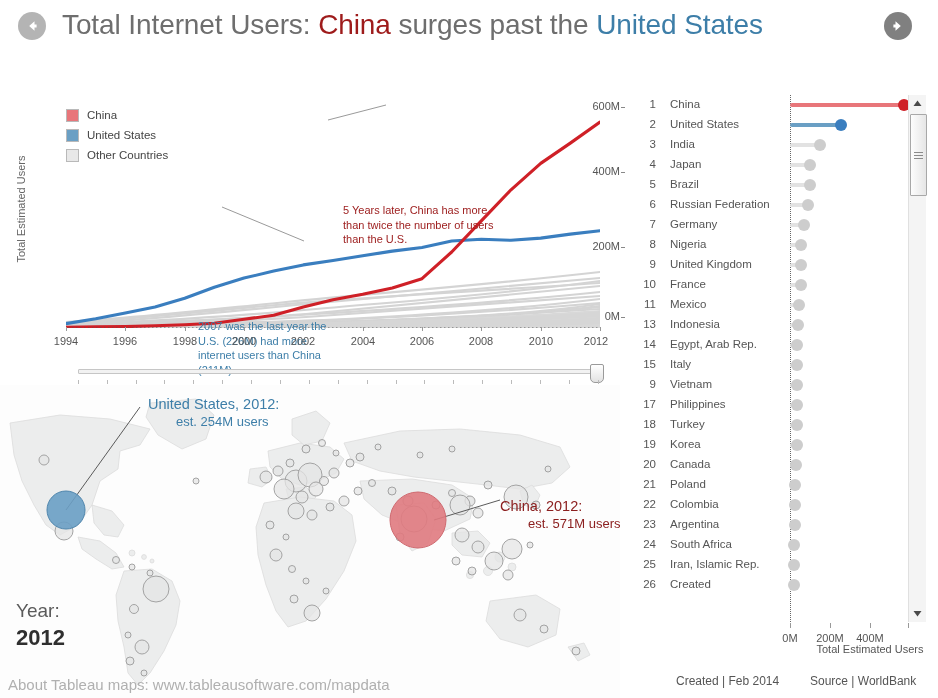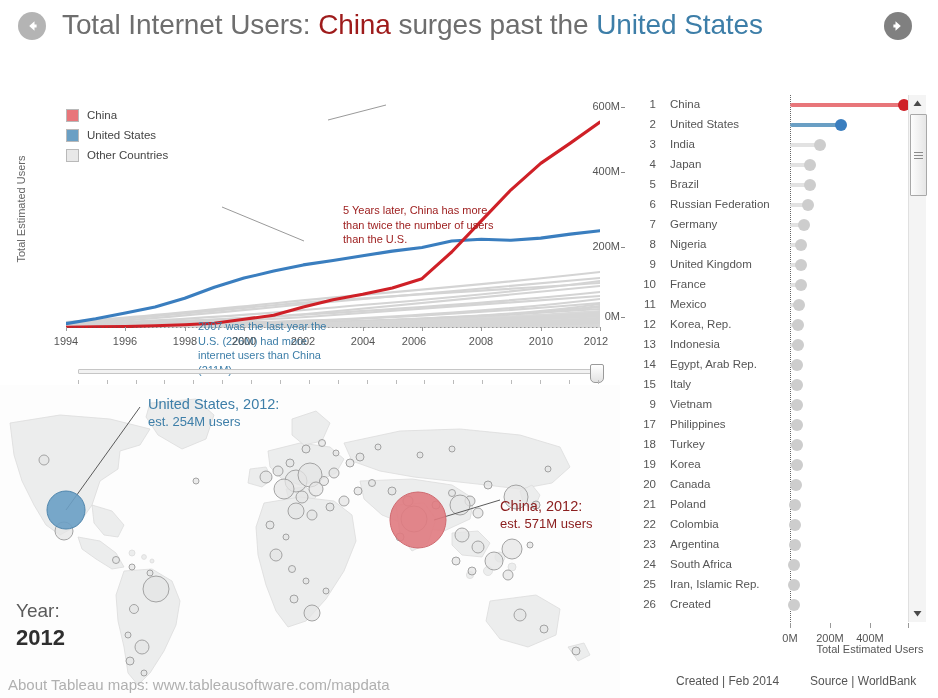--- a/index.html
+++ b/index.html
@@ -107,21 +107,21 @@
   .slider-ticks i { position: absolute; top: 0; width: 1px; height: 4px; background: #bbb; }
 
   
   .map {
     position: absolute; left: 0; top: 385px; width: 620px; height: 313px;
     background: #ffffff; overflow: hidden;
   }
   .map svg.basemap { position: absolute; left: 0; top: 0; }
   .map-anno { position: absolute; }
   .map-anno .l1 { font-size: 14.5px; }
-  .map-anno .l2 { font-size: 13px; margin-top: 2px; }
+  .map-anno .l2 { font-size: 13px; margin-top: 2px; margin-left: 28px; }
   .anno-map-us { left: 148px; top: 396px; color: #3d7ea8; }
   .anno-map-cn { left: 500px; top: 498px; color: #8c2020; }
 
   .yearbox { position: absolute; left: 16px; top: 600px; }
   .yearbox .yr-lab { font-size: 19px; color: #5b5b5b; }
   .yearbox .yr-val { font-size: 22px; color: #2f2f2f; font-weight: bold; margin-top: 3px; }
 
   .maps-credit {
     position: absolute; left: 8px; top: 676px;
     font-size: 15px; color: #b0b0b0;
@@ -292,21 +292,21 @@
         <span class="xt" style="left:59px;">1996</span>
       <span class="xtick" style="left:119px;"></span>
         <span class="xt" style="left:119px;">1998</span>
       <span class="xtick" style="left:178px;"></span>
         <span class="xt" style="left:178px;">2000</span>
       <span class="xtick" style="left:237px;"></span>
         <span class="xt" style="left:237px;">2002</span>
       <span class="xtick" style="left:297px;"></span>
         <span class="xt" style="left:297px;">2004</span>
       <span class="xtick" style="left:356px;"></span>
-        <span class="xt" style="left:348px;">2006</span>
+        <span class="xt" style="left:356px;">2006</span>
       <span class="xtick" style="left:415px;"></span>
         <span class="xt" style="left:415px;">2008</span>
       <span class="xtick" style="left:475px;"></span>
         <span class="xt" style="left:475px;">2010</span>
       <span class="xtick" style="left:534px;"></span>
         <span class="xt" style="left:530px;">2012</span>
     </div>
 
     <div class="slider">
       <div class="slider-track"></div>
@@ -541,26 +541,20 @@
           <span class="rank-bar" style="left: 170px; width: 10.6px; background: rgb(226, 226, 226);"></span>
           <span class="rank-dot" style="left: 180.6px; background: rgb(205, 205, 205);"></span>
         </div>
         <div class="rank-row">
           <span class="rank-num">11</span>
           <span class="rank-name">Mexico</span>
           <span class="rank-bar" style="left: 170px; width: 9px; background: rgb(226, 226, 226);"></span>
           <span class="rank-dot" style="left: 179px; background: rgb(205, 205, 205);"></span>
         </div>
         <div class="rank-row">
-          <span class="rank-num">12</span>
-          <span class="rank-name">Korea, Rep.</span>
-          <span class="rank-bar" style="left: 170px; width: 8.4px; background: rgb(226, 226, 226);"></span>
-          <span class="rank-dot" style="left: 178.4px; background: rgb(205, 205, 205);"></span>
-        </div>
-        <div class="rank-row">
           <span class="rank-num">13</span>
           <span class="rank-name">Indonesia</span>
           <span class="rank-bar" style="left: 170px; width: 7.6px; background: rgb(226, 226, 226);"></span>
           <span class="rank-dot" style="left: 177.6px; background: rgb(205, 205, 205);"></span>
         </div>
         <div class="rank-row">
           <span class="rank-num">14</span>
           <span class="rank-name">Egypt, Arab Rep.</span>
           <span class="rank-bar" style="left: 170px; width: 7.2px; background: rgb(226, 226, 226);"></span>
           <span class="rank-dot" style="left: 177.2px; background: rgb(205, 205, 205);"></span>

